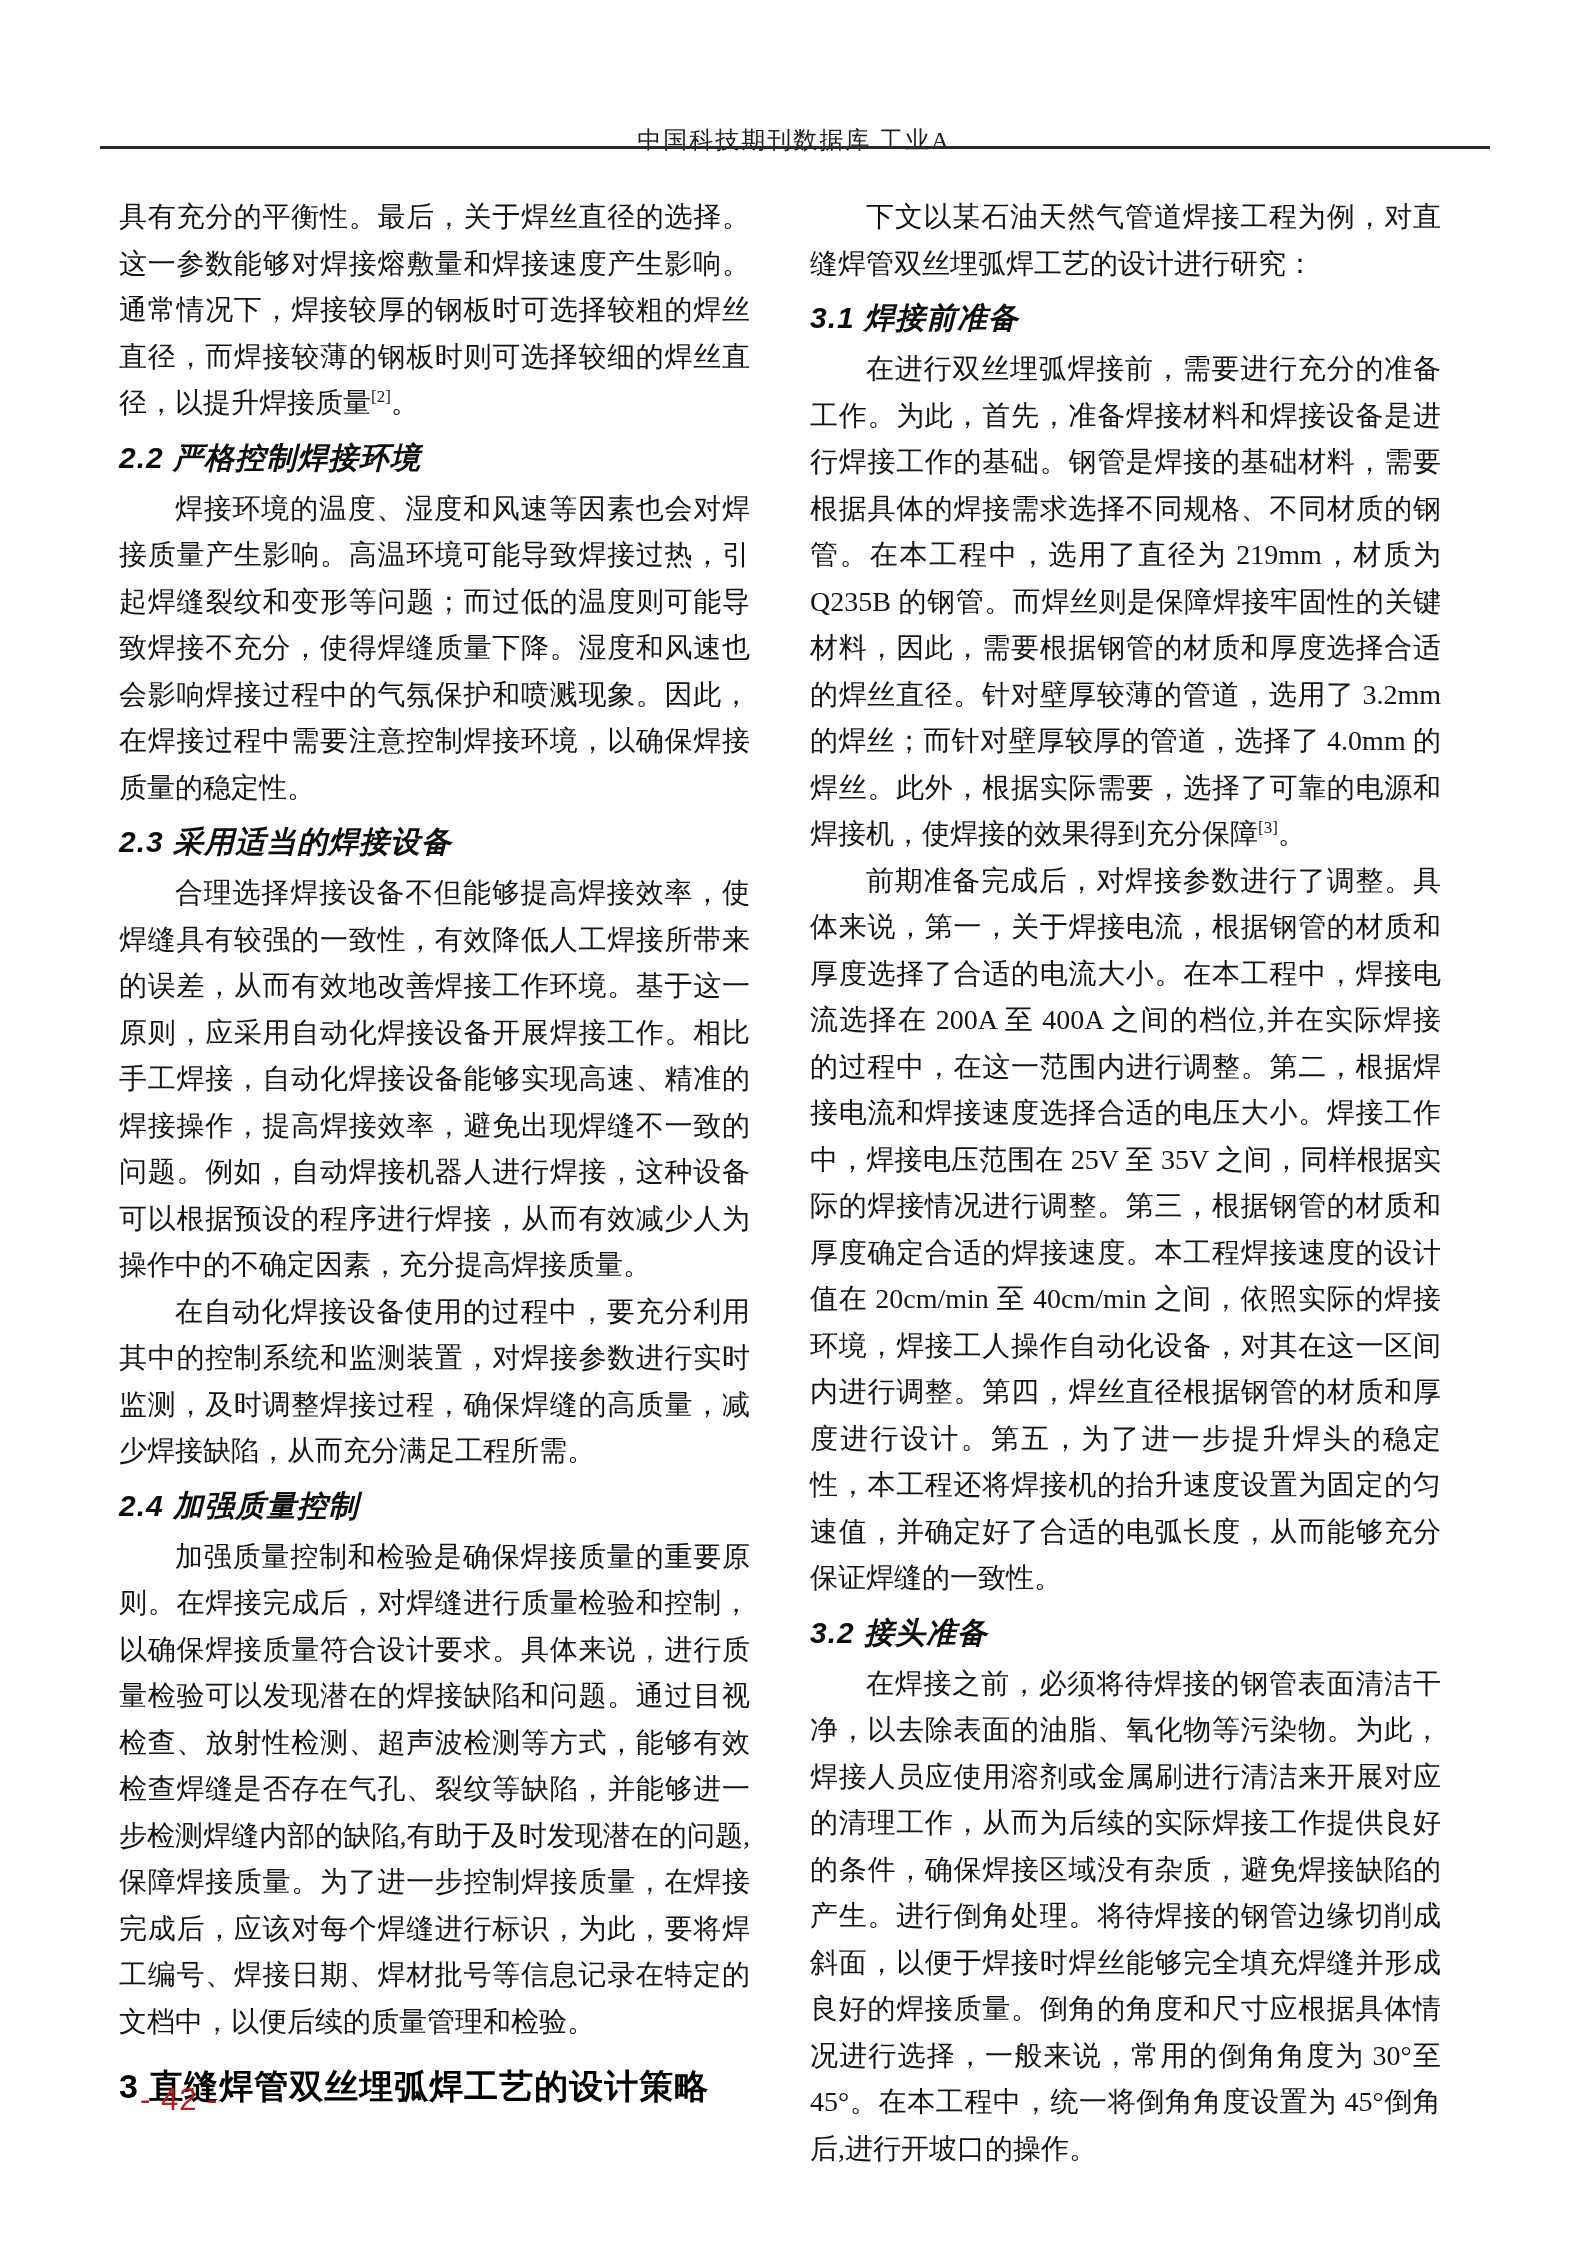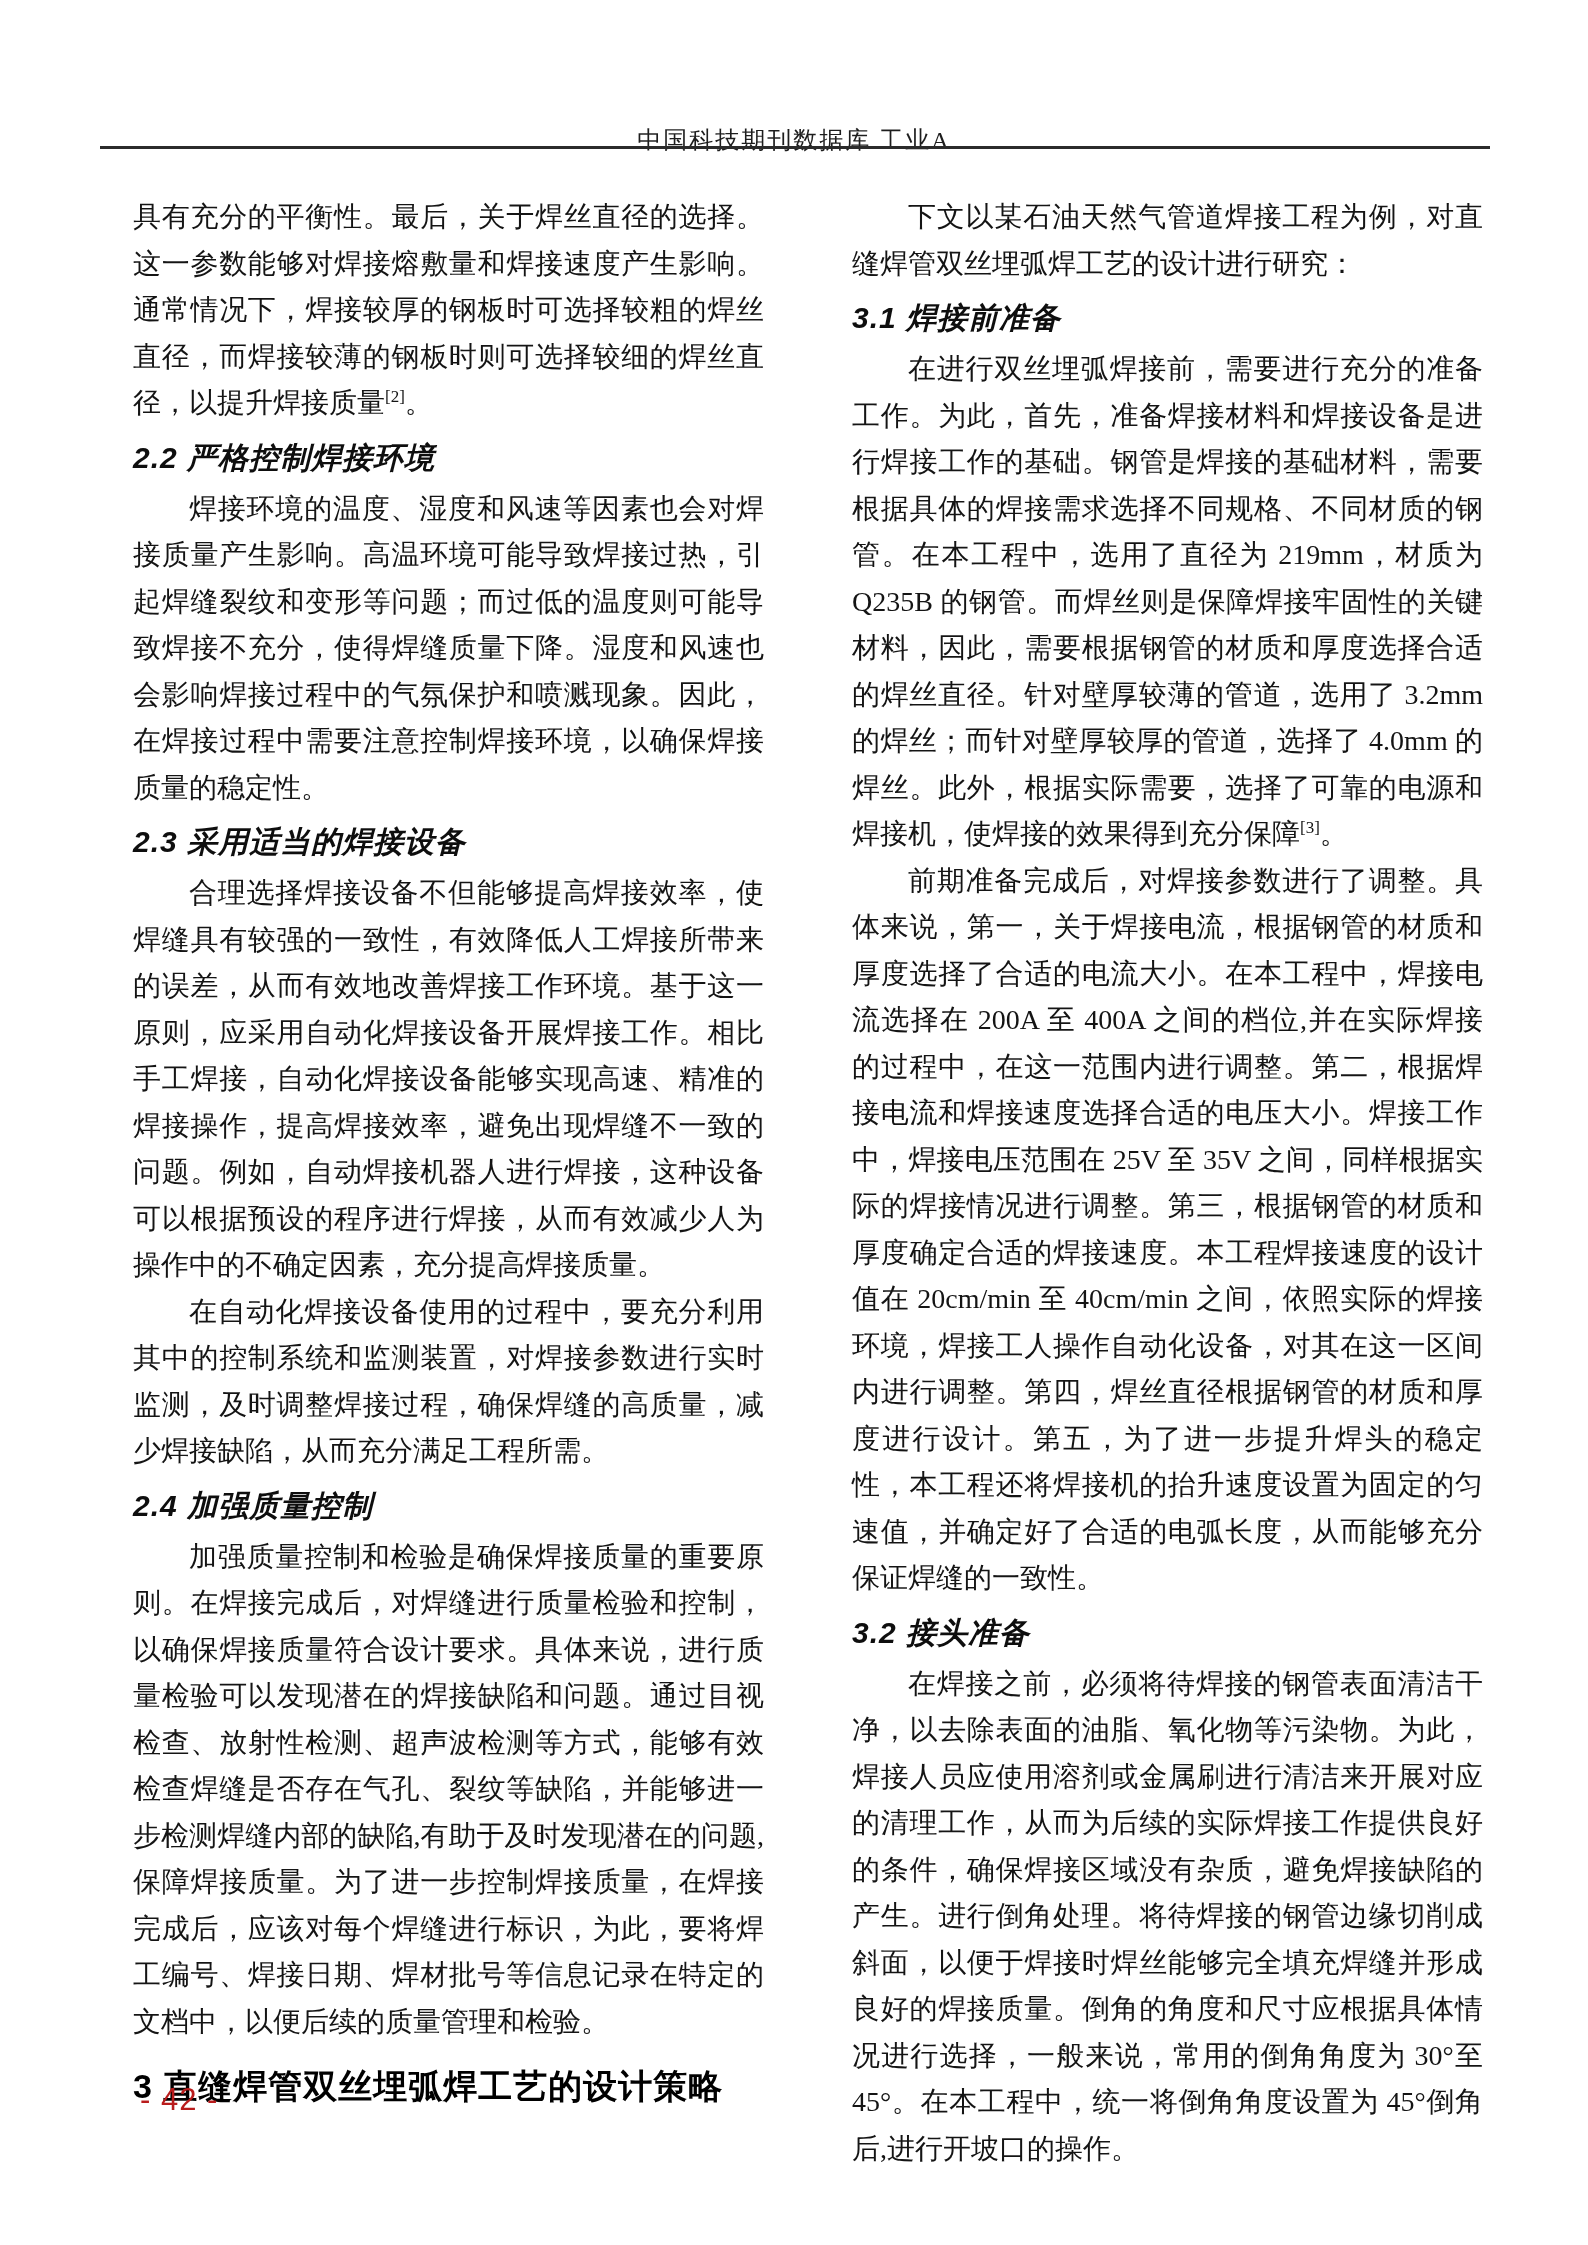--- a/index.html
+++ b/index.html
@@ -27,24 +27,24 @@
     position: absolute;
     top: 146px;
     left: 100px;
     width: 1390px;
     height: 3px;
     background: #2b2b2b;
   }
   .content {
     position: absolute;
     top: 194px;
-    left: 133px;
+    left: 119px;
     width: 1322px;
     display: flex;
-    gap: 88px;
+    gap: 60px;
   }
   .col {
     width: 631px;
     flex: 0 0 631px;
   }
   .col p {
     margin: 0;
     font-size: 28px;
     line-height: 46.5px;
     text-align: justify;

